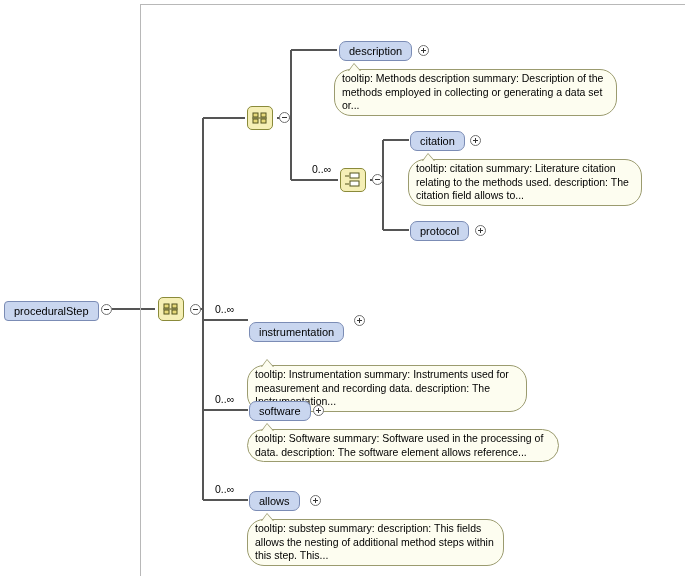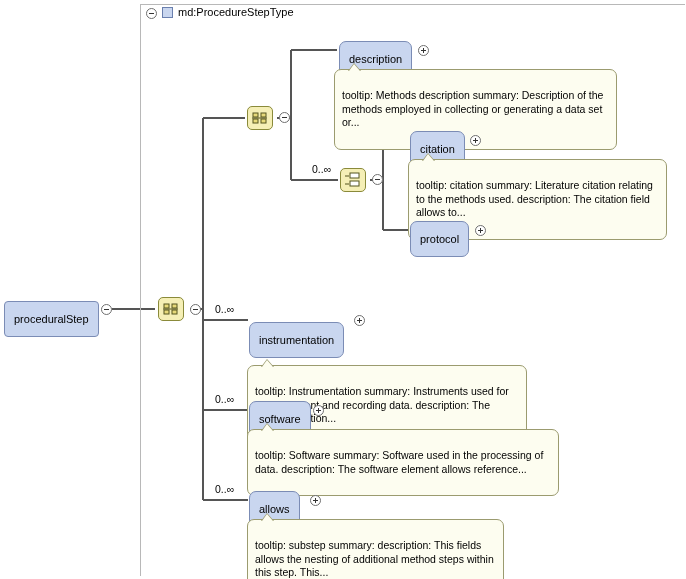--- a/index.html
+++ b/index.html
@@ -54,40 +54,40 @@
     border: 1px solid #6a7fae;
     box-sizing: border-box;
   }
 
   
   .node {
     position: absolute;
     background: #c9d6ef;
     border: 1px solid #7b8cb5;
     border-radius: 7px;
-    padding: 10px 9px;
+    padding: 2px 9px;
     font-size: 11px;
     color: #000;
     white-space: nowrap;
     box-sizing: border-box;
     line-height: 14px;
   }
   .node.root {
     background: #c9d6ef;
     border-color: #7b8cb5;
     border-radius: 4px;
   }
 
   
   .tip {
     position: absolute;
     background: #fdfdf0;
     border: 1px solid #9b9b6f;
-    border-radius: 7px;
-    padding: 19px 7px;
+    border-radius: 17px;
+    padding: 2px 7px;
     font-size: 10.5px;
     line-height: 13.5px;
     color: #000;
     box-sizing: border-box;
   }
   .tip::before {
     content: "";
     position: absolute;
     top: -7px;
     left: 13px;
@@ -193,25 +193,20 @@
 
       <path d="M 370 180 L 383 180"></path>
       <path d="M 383 140 L 383 230"></path>
       <path d="M 383 140 L 409 140"></path>
       <path d="M 383 230 L 409 230"></path>
     </g>
   </svg>
 
   <div class="type-box" style="left:140px; top:4px; width:545px; height:572px; border-right:none; border-top:1px solid #b8b8b8; border-bottom:none;"></div>
 
-  <div class="type-header" style="left:146px; top:6px;">
-    <span class="toggle" style="position:relative; left:0; top:1px;"></span>
-    <span class="type-swatch"></span>
-    <span class="type-title">md:ProcedureStepType</span>
-  </div>
 
   <div class="node root" style="left:4px; top:301px;">proceduralStep</div>
   <span class="toggle" style="left:101px; top:304px;"></span>
 
   <div class="comp" style="left:158px; top:297px;">
     <svg class="glyph" viewBox="0 0 18 16">
       <g stroke="#55551f" stroke-width="1" fill="none">
         <path d="M1 8 H16"></path>
         <rect x="2" y="3" width="5" height="4" fill="#e6d97a"></rect>
         <rect x="10" y="3" width="5" height="4" fill="#e6d97a"></rect>
@@ -246,21 +241,21 @@
   </div>
   <span class="toggle" style="left:372px; top:174px;"></span>
   <span class="occ" style="left:312px; top:163px;">0..∞</span>
 
   <div class="node" style="left:339px; top:41px;">description</div>
   <span class="toggle plus" style="left:418px; top:45px;"></span>
   <div class="tip" style="left:334px; top:69px; width:283px;">tooltip: Methods description summary: Description of the methods employed in collecting or generating a data set or...</div>
 
   <div class="node" style="left:410px; top:131px;">citation</div>
   <span class="toggle plus" style="left:470px; top:135px;"></span>
-  <div class="tip" style="left:408px; top:159px; width:259px;">tooltip: citation summary: Literature citation relating to the methods used. description: The citation field allows to...</div>
+  <div class="tip" style="left:408px; top:159px; width:234px;">tooltip: citation summary: Literature citation relating to the methods used. description: The citation field allows to...</div>
 
   <div class="node" style="left:410px; top:221px;">protocol</div>
   <span class="toggle plus" style="left:475px; top:225px;"></span>
 
   <span class="occ" style="left:215px; top:303px;">0..∞</span>
   <div class="node" style="left:249px; top:322px;">instrumentation</div>
   <span class="toggle plus" style="left:354px; top:315px;"></span>
   <div class="tip" style="left:247px; top:341px; width:280px;margin-top:24px;">tooltip: Instrumentation summary: Instruments used for measurement and recording data. description: The Instrumentation...</div>
 
   <span class="occ" style="left:215px; top:393px;">0..∞</span>

